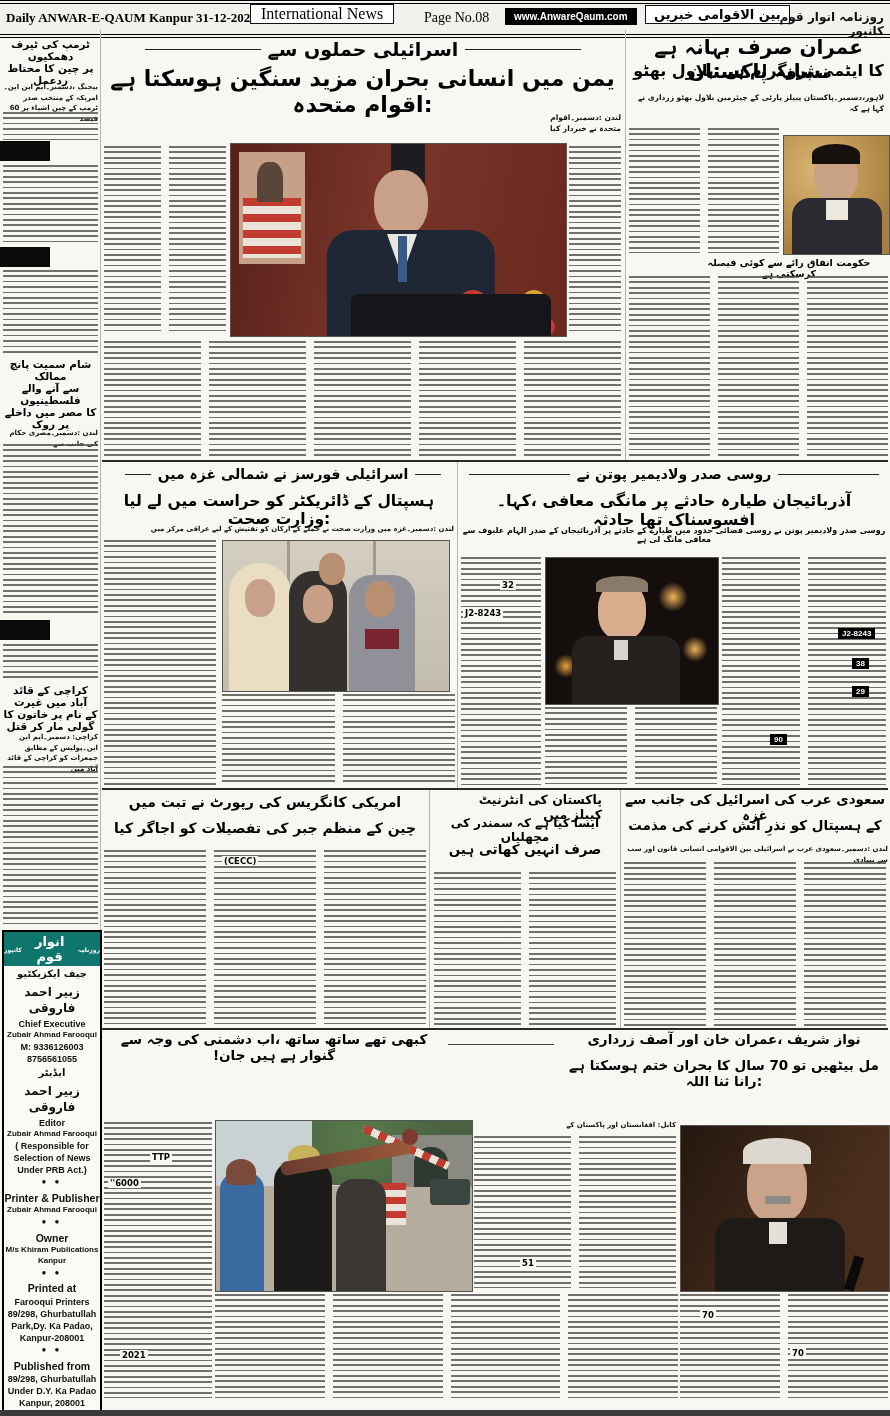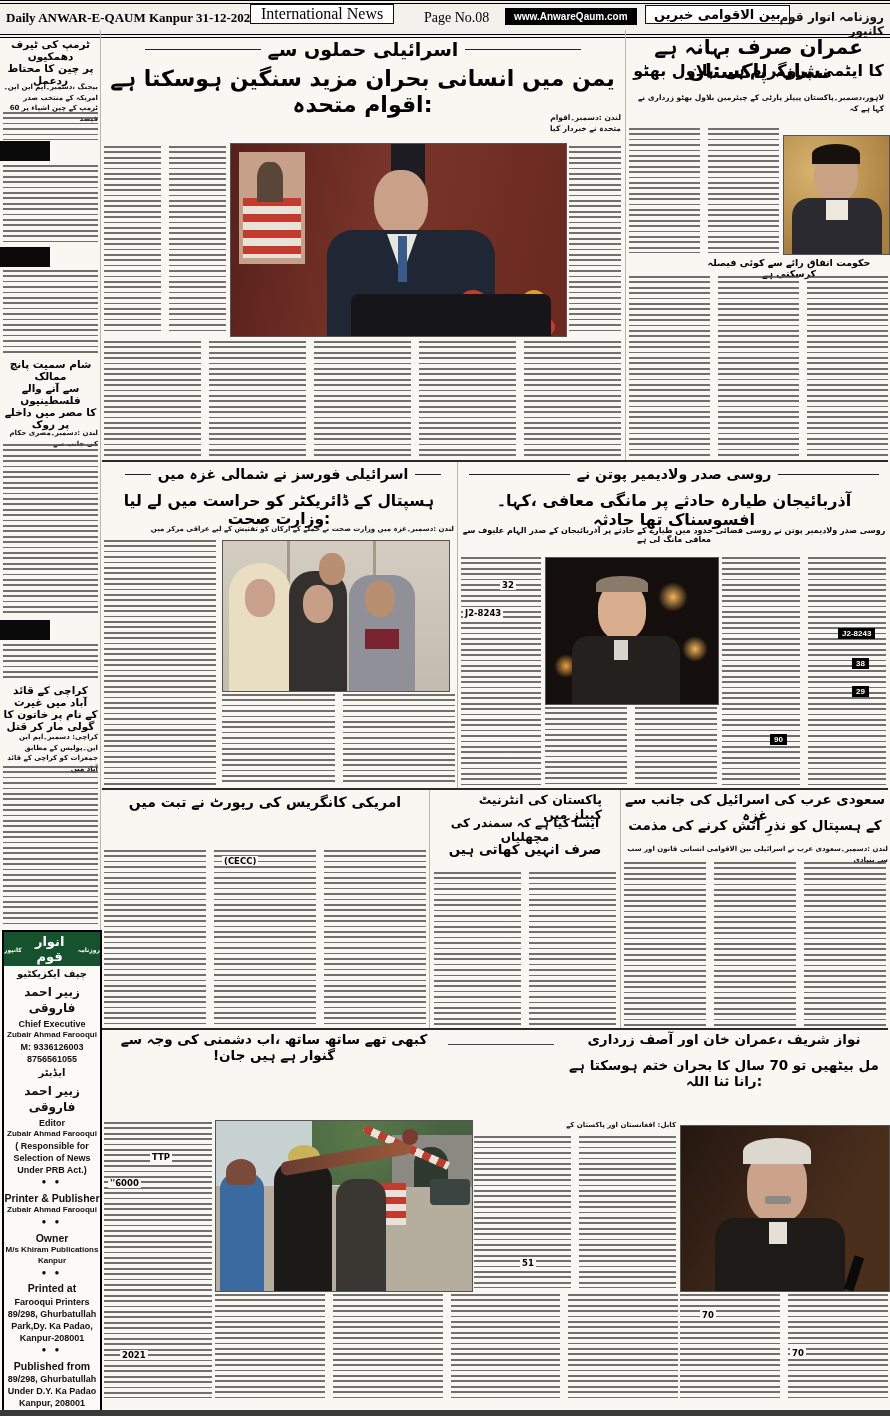--- a/index.html
+++ b/index.html
@@ -28,21 +28,21 @@
   .hr{position:absolute;height:1.5px;background:#2a2a2a}
   
   .tok{position:absolute;font:bold 8.5px "DejaVu Sans",sans-serif;color:#000;background:#f8f7f2;padding:0 2px;z-index:3}
   .chip{position:absolute;background:#000;color:#fff;font:bold 8px "Liberation Sans",sans-serif;padding:1px 4px;z-index:3}
   .blkchip{position:absolute;background:#0a0a0a;z-index:2}
   
   .photo{position:absolute;overflow:hidden;border:1px solid #555}
   .pp{position:absolute}
   
   .sbox{position:absolute;left:2px;top:930px;width:96px;height:484px;border:2px solid #000;background:#fbfaf6;text-align:center;overflow:hidden}
-  .smast{background:#14532d;color:#fff;font:bold 13px "DejaVu Sans",sans-serif;direction:rtl;padding:2px 0;display:flex;justify-content:center;align-items:center}
+  .smast{background:#0f766e;color:#fff;font:bold 13px "DejaVu Sans",sans-serif;direction:rtl;padding:2px 0;display:flex;justify-content:center;align-items:center}
   .smast .side{font-size:6px}
   .sb{font:bold 9px "Liberation Sans",sans-serif;color:#111;line-height:1.35}
   .sb.ur{font-family:"DejaVu Sans",sans-serif;direction:rtl;font-size:10px;padding:1px 0}
   .sb.b{font-size:12px;padding:2px 0}
   .sb.lg{font-size:10.5px;padding-top:2px}
   .sb.sm{font-size:8px}
   .sb.dots{letter-spacing:3px;font-size:8px;padding:1px 0}
   .sb.ul{text-decoration:underline;padding-top:2px}
   .btm{position:absolute;left:0;top:1410px;width:890px;height:6px;background:#3a3a3a}
 </style>
@@ -198,20 +198,21 @@
   <div class="chip" style="left:838px;top:628px">J2-8243</div>
   <div class="chip" style="left:852px;top:658px">38</div>
   <div class="chip" style="left:852px;top:686px">29</div>
   <div class="chip" style="left:770px;top:734px">90</div>
   <div class="cols" style="left:545px;top:707px;width:172px;height:80px">
       <div></div>
       <div></div>
     </div>
 
   <div class="hl" style="left:102px;top:794px;width:326px;font-size:14px">امریکی کانگریس کی رپورٹ نے تبت میں</div>
+  <div class="hl" style="left:102px;top:820px;width:326px;font-size:14px">چین کے منظم جبر کی تفصیلات کو اجاگر کیا</div>
   <div class="cols" style="left:104px;top:850px;width:322px;height:176px">
       <div></div>
       <div></div>
       <div></div>
     </div>
   <div class="tok" style="left:222px;top:856px">(CECC)</div>
 
   <div class="kick" style="left:434px;top:792px;width:182px;font-size:12.5px">
       <span>پاکستان کی انٹرنیٹ کیبلز میں</span>
     </div>

